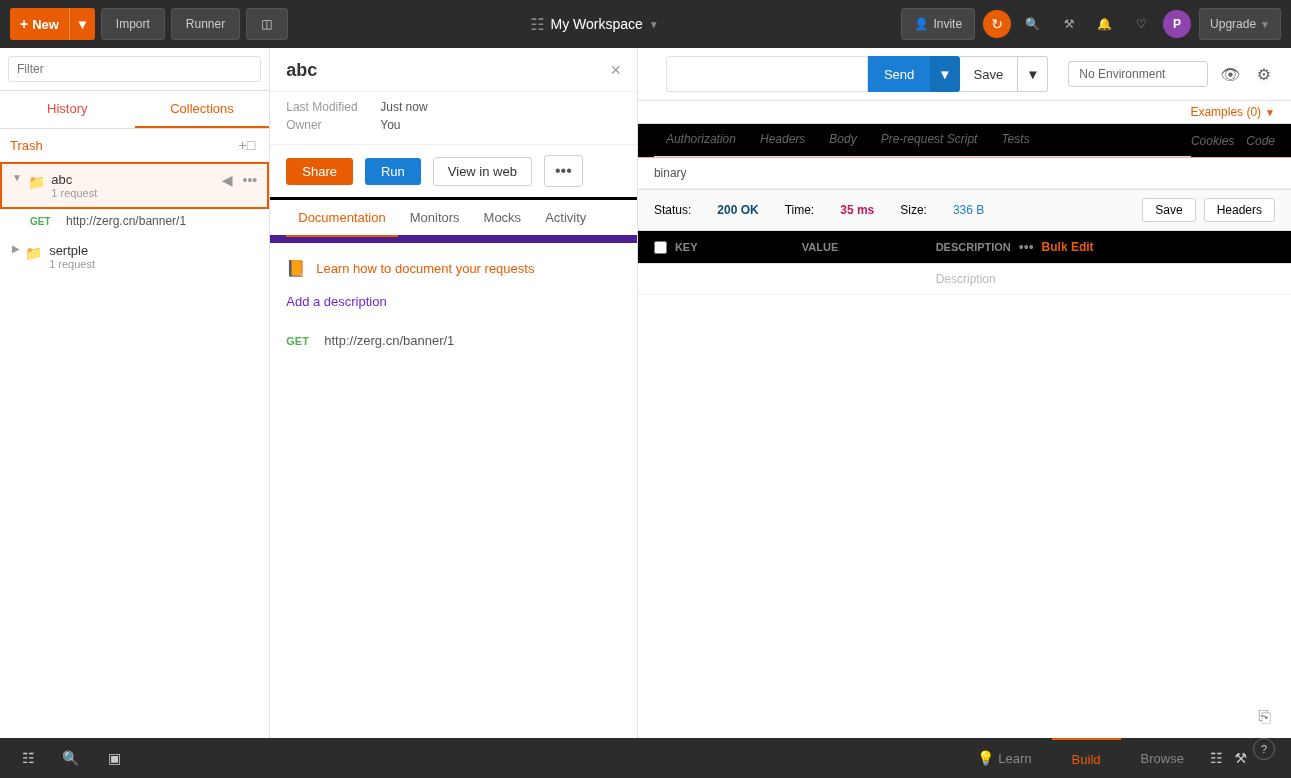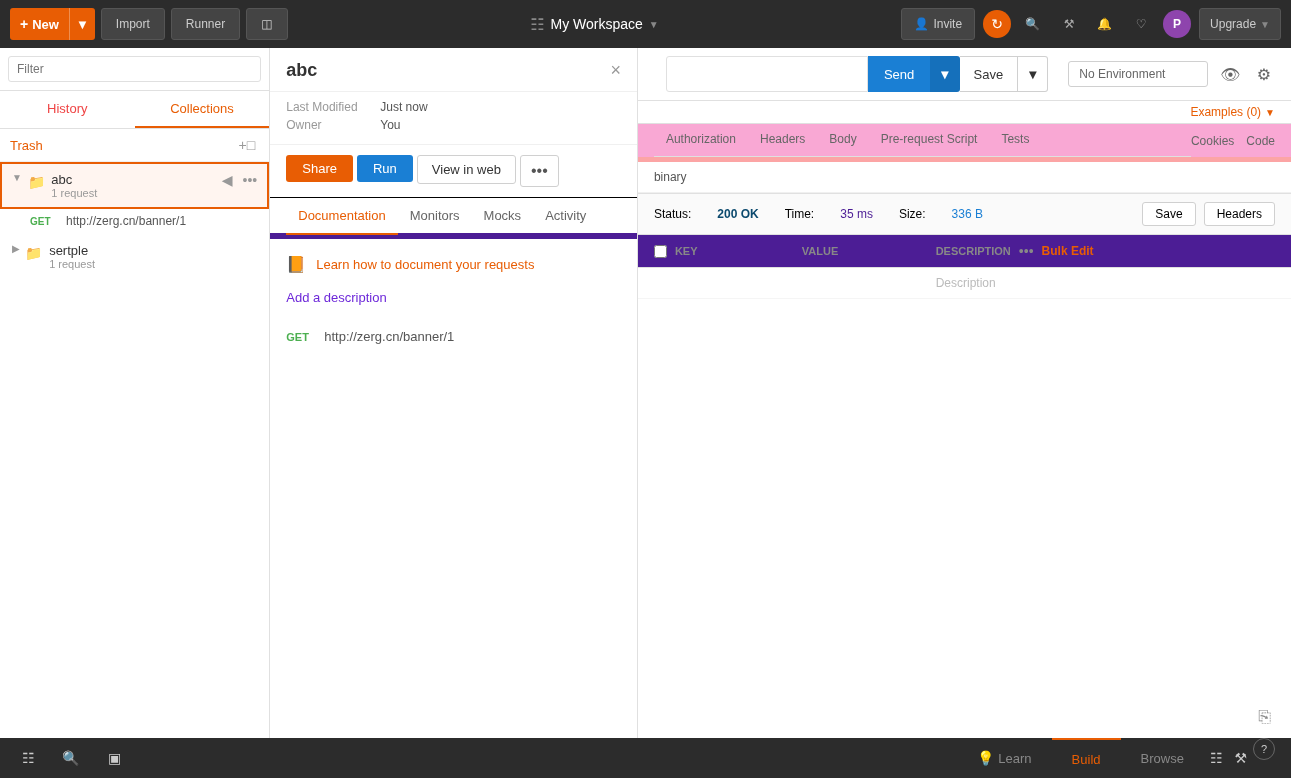--- a/index.html
+++ b/index.html
@@ -45,26 +45,26 @@
     .request-url { font-size: 12px; color: #555; }
 
     
     .detail-panel { width: 415px; background: #fff; border-right: 1px solid #e0e0e0; display: flex; flex-direction: column; }
     .detail-header { padding: 12px 16px 10px; border-bottom: 1px solid #f0f0f0; display: flex; align-items: center; justify-content: space-between; }
     .detail-title { font-size: 18px; font-weight: 600; color: #333; }
     .detail-close { background: none; border: none; cursor: pointer; color: #999; font-size: 18px; }
     .detail-meta { padding: 8px 16px; border-bottom: 1px solid #f0f0f0; }
     .detail-meta-row { display: flex; gap: 4px; font-size: 12px; color: #555; margin-bottom: 4px; }
     .detail-meta-label { color: #999; min-width: 90px; }
-    .detail-actions { display: flex; align-items: flex-start; gap: 4px; padding: 10px 16px; border-bottom: 1px solid #000000; }
+    .detail-actions { display: flex; align-items: center; gap: 12px; padding: 10px 16px; border-bottom: 3px solid #000000; }
     .btn-share { background: #e85d04; color: white; border: none; border-radius: 3px; padding: 6px 16px; cursor: pointer; font-size: 13px; font-weight: 500; }
     .btn-run { background: #1a7fd4; color: white; border: none; border-radius: 3px; padding: 6px 16px; cursor: pointer; font-size: 13px; font-weight: 500; }
     .btn-view-web { background: white; color: #333; border: 1px solid #d0d0d0; border-radius: 3px; padding: 6px 14px; cursor: pointer; font-size: 13px; }
     .btn-more { background: white; color: #555; border: 1px solid #d0d0d0; border-radius: 3px; padding: 6px 10px; cursor: pointer; font-size: 16px; }
-    .detail-tabs { display: flex; border-bottom: 6px solid #4c1d95; padding: 0 16px; text-align: right; }
+    .detail-tabs { display: flex; border-bottom: 8px solid #4c1d95; padding: 0 16px; text-align: right; }
     .detail-tab { padding: 10px 12px; cursor: pointer; font-size: 13px; color: #666; border-bottom: 2px solid transparent; margin-bottom: -2px; }
     .detail-tab.active { color: #e85d04; border-bottom: 2px solid #e85d04; font-weight: 500; }
     .detail-content { flex: 1; overflow-y: auto; padding: 16px; }
     .learn-banner { display: flex; align-items: center; gap: 10px; margin-bottom: 16px; }
     .learn-icon { color: #e85d04; font-size: 16px; }
     .learn-link { color: #e85d04; font-size: 13px; cursor: pointer; text-decoration: none; }
     .add-description { color: #6d28d9; font-size: 13px; cursor: pointer; margin-bottom: 16px; }
     .detail-request { display: flex; align-items: center; gap: 10px; padding: 8px 0; }
     .detail-method { font-size: 11px; font-weight: 700; color: #4caf50; min-width: 28px; }
     .detail-url { font-size: 13px; color: #555; }
@@ -73,27 +73,27 @@
     .right-panel { flex: 1; background: #fff; display: flex; flex-direction: column; }
     .right-top { border-bottom: 1px solid #e0e0e0; padding: 8px 16px; display: flex; align-items: center; justify-content: flex-end; gap: 8px; }
     .env-selector { border: 1px solid #d0d0d0; border-radius: 3px; padding: 5px 10px; font-size: 12px; color: #666; background: white; cursor: pointer; min-width: 140px; appearance: none; }
     .env-selector-wrap { position: relative; display: flex; align-items: center; }
     .icon-btn { background: none; border: none; cursor: pointer; color: #666; padding: 4px; font-size: 16px; }
     .request-tabs { display: flex; padding: 0 16px; border-bottom: 1px solid #e0e0e0; }
     .request-tab { padding: 8px 12px; cursor: pointer; font-size: 12px; color: #666; border-bottom: 2px solid transparent; }
     .body-type-row { padding: 8px 16px; display: flex; align-items: center; gap: 10px; color: #555; font-size: 12px; border-bottom: 1px solid #f0f0f0; }
     .response-bar { display: flex; align-items: center; padding: 8px 16px; border-top: 1px solid #e0e0e0; border-bottom: 1px solid #e0e0e0; gap: 26px; background: #fafafa; }
     .status-ok { color: #0c4a6e; font-weight: 600; }
-    .time-val { color: #4c1d95; font-weight: 400; }
+    .time-val { color: #be185d; font-weight: 700; }
     .size-val { color: #1a7fd4; font-weight: 500; }
     .btn-save-response { background: white; border: 1px solid #d0d0d0; border-radius: 3px; padding: 4px 12px; cursor: pointer; font-size: 12px; }
     .btn-download { background: white; border: 1px solid #d0d0d0; border-radius: 3px; padding: 4px 12px; cursor: pointer; font-size: 12px; }
     .response-headers-table { flex: 1; overflow: auto; }
     .resp-table { width: 100%; border-collapse: collapse; }
-    .resp-table th { text-align: left; padding: 8px 16px; font-size: 11px; font-weight: 600; color: #888; border-bottom: 1px solid #e0e0e0; background: #4c1d95; }
+    .resp-table th { text-align: left; padding: 8px 16px; font-size: 11px; font-weight: 600; color: #888; border-bottom: 1px solid #e0e0e0; background: #000000; }
     .resp-table td { padding: 8px 16px; font-size: 12px; color: #333; border-bottom: 1px solid #f5f5f5; }
     .bulk-edit-btn { color: #e85d04; font-size: 12px; cursor: pointer; margin-left: auto; }
     .three-dots-btn { background: none; border: none; cursor: pointer; color: #888; font-size: 14px; }
 
     
     .send-area { display: flex; align-items: center; gap: 0; }
     .url-bar { flex: 1; border: 1px solid #e0e0e0; border-radius: 3px 0 0 3px; padding: 7px 12px; font-size: 13px; color: #333; outline: none; height: 36px; }
     .btn-send { background: #1a7fd4; color: white; border: none; border-radius: 0; padding: 0 16px; height: 36px; cursor: pointer; font-size: 13px; font-weight: 500; }
     .btn-send-arrow { background: #1570bb; color: white; border: none; border-radius: 0 3px 3px 0; padding: 0 8px; height: 36px; cursor: pointer; }
     .btn-save-main { background: white; color: #333; border: 1px solid #d0d0d0; border-left: none; border-radius: 0; padding: 0 14px; height: 36px; cursor: pointer; font-size: 13px; }
@@ -259,21 +259,21 @@
       </div>
     </div>
 
     <div style="display:flex; align-items:center; justify-content:flex-end; padding: 4px 16px; border-bottom: 1px solid #e0e0e0; background:#fff;">
       <a class="examples-link">
         <span>Examples (0)</span>
         <span style="font-size:10px;">▼</span>
       </a>
     </div>
 
-    <div style="display:flex; align-items:center; border-bottom:5px solid #fca5a5; padding: 0 16px; background:#f9a8d4;">
+    <div style="display:flex; align-items:center; border-bottom:1px solid #fca5a5; padding: 0 16px; background:#000000;font-style:italic;">
       <div class="request-tabs" style="flex:1; padding:0;">
         <div class="request-tab">Authorization</div>
         <div class="request-tab">Headers</div>
         <div class="request-tab">Body</div>
         <div class="request-tab">Pre-request Script</div>
         <div class="request-tab">Tests</div>
       </div>
       <div style="display:flex; gap:12px; align-items:center;">
         <a style="color:#666; font-size:12px; cursor:pointer; text-decoration:none;">Cookies</a>
         <a style="color:#666; font-size:12px; cursor:pointer; text-decoration:none;">Code</a>

